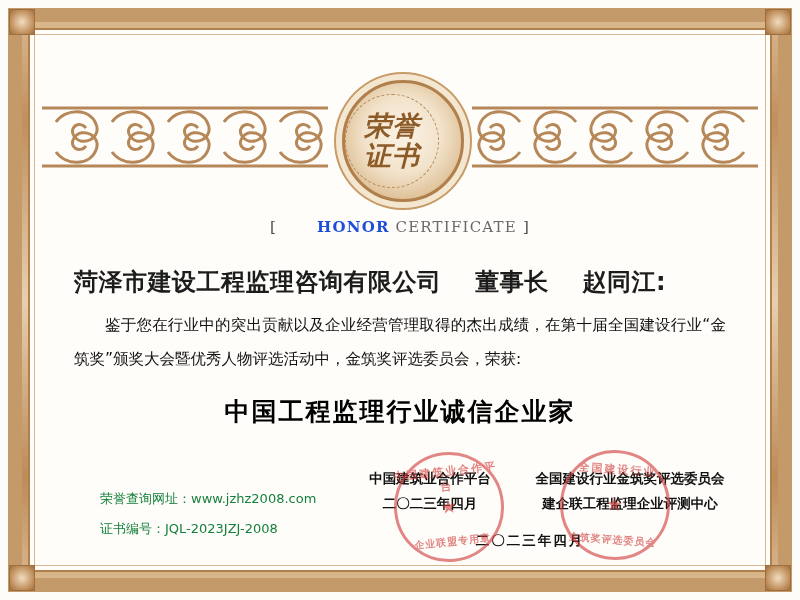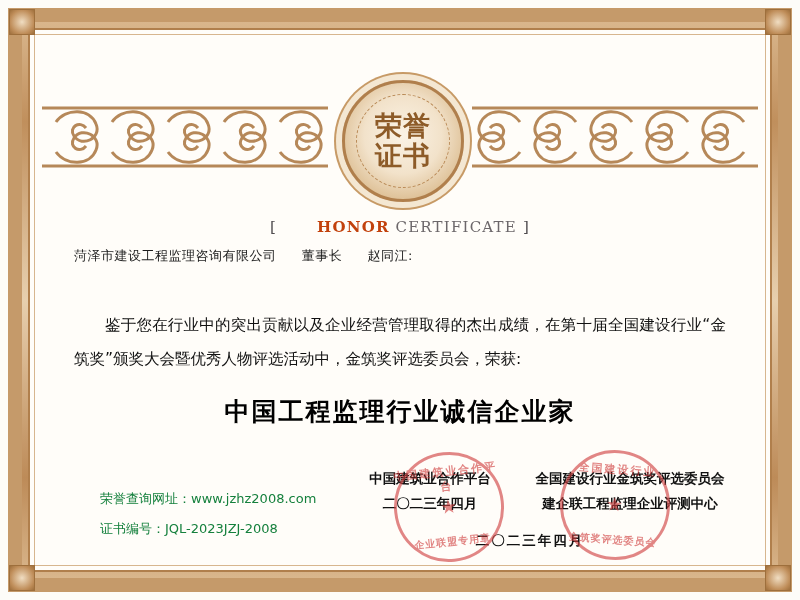--- a/index.html
+++ b/index.html
@@ -93,21 +93,22 @@
     width: 116px;
     height: 116px;
     margin-left: -58px;
     border-radius: 50%;
     background:
       radial-gradient(circle at 50% 45%, #fbf3e6 0%, #f2e2ca 45%, #e0c49c 72%, #c79a66 100%);
     border: 3px solid #b07f4c;
     box-shadow: 0 0 0 6px #f4e7d2, 0 0 0 8px #c79a66;
     display: flex;
     align-items: center;
-    justify-content: center;
+    justify-content: flex-start;
+    font-style: italic;
   }
   .medallion-inner {
     width: 92px;
     height: 92px;
     border-radius: 50%;
     border: 1px dashed #b98a57;
     display: flex;
     align-items: center;
     justify-content: center;
   }
@@ -128,30 +129,30 @@
     position: absolute;
     left: 0;
     right: 0;
     top: 218px;
     text-align: center;
     color: #6c676a;
     font-family: "DejaVu Serif", "Liberation Serif", serif;
     font-size: 15px;
     letter-spacing: 1.2px;
   }
-  .honor-en .b { font-weight: bold; color: #c2410c; margin-left: 34px; }
+  .honor-en .b { font-weight: bold; color: #1d4ed8; margin-left: 34px; }
   .honor-en .bracket { color: #4f4b4e; }
 
   
   .salutation {
     position: absolute;
     left: 74px;
-    top: 247px;
-    font-size: 13px;
-    font-weight: normal;
+    top: 266px;
+    font-size: 24px;
+    font-weight: bold;
     color: #1c1c1c;
     font-family: "DejaVu Sans", "Liberation Sans", sans-serif;
     letter-spacing: .5px;
   }
   .salutation .gap { display: inline-block; width: 16px; }
 
   .body-text {
     position: absolute;
     left: 74px;
     right: 74px;

